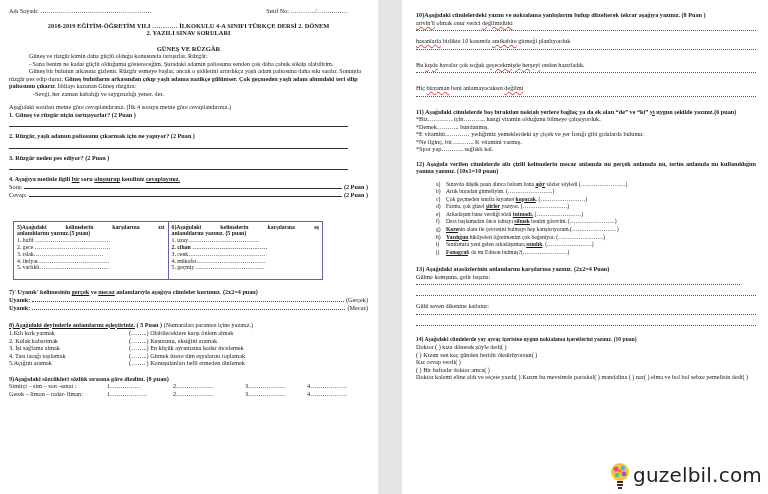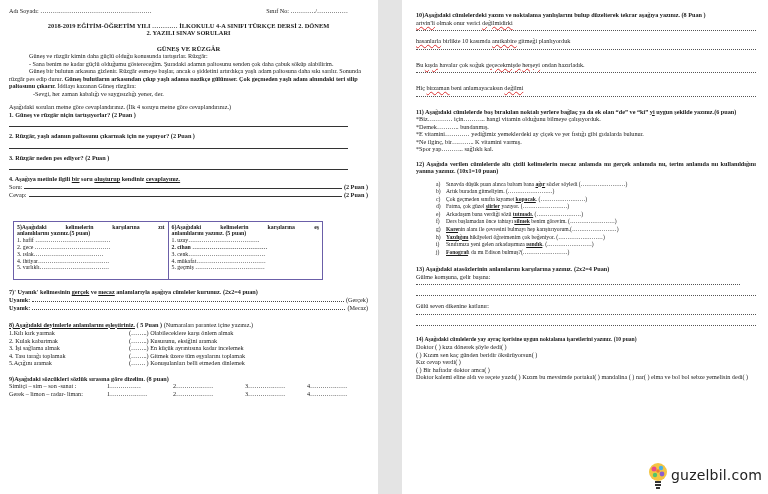--- a/index.html
+++ b/index.html
@@ -27,21 +27,21 @@
   .box { flex: 1; padding: 2px 3px 8px 3px; font-size: 5.8px; line-height: 6.8px; }
   .box + .box { border-left: 1.6px solid #6b5fa8; }
   .box-head { font-weight: bold; text-align: justify; text-align-last: justify; }
   .box-head2 { font-weight: bold; }
   .pairs { display: grid; grid-template-columns: 120px 1fr; row-gap: 0; margin-top: 1px; }
   .order-row { display: grid; grid-template-columns: 98px 66px 72px 62px 1fr; }
   .lst { padding-left: 20px; margin-top: 6px; font-size: 5.6px; line-height: 7.6px; }
   .lst div { display: flex; }
   .lst .lbl { width: 10px; }
   .brand { position: absolute; right: 6px; bottom: 4px; display: flex; align-items: center; }
-  .brand-text { font-family: "DejaVu Sans", sans-serif; font-size: 14px; color: #222; letter-spacing: 0.2px; }
+  .brand-text { font-family: "DejaVu Sans", sans-serif; font-size: 20px; color: #222; letter-spacing: 0.2px; }
   .bulb { width: 22px; height: 28px; margin-right: 2px; }
 </style>
 </head>
 <body>
 
 <div class="viewer">
 
   <div class="page page-left">
     <div class="hdr-row">
       <span>Adı Soyadı: ………………………………………………</span>

